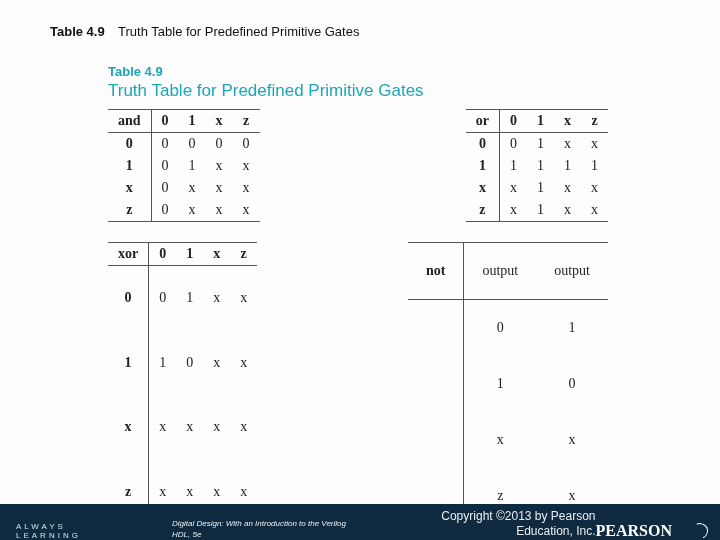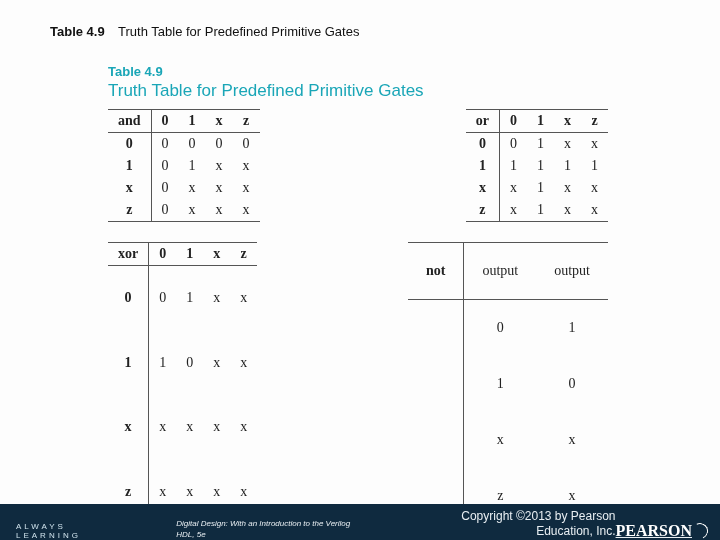--- a/index.html
+++ b/index.html
@@ -111,22 +111,21 @@
     margin-left: 40px;
     font-size: 12px;
     line-height: 1.3;
     text-align: right;
   }
   .footer .brand {
     margin-left: auto;
     margin-right: 12px;
     display: flex;
     align-items: center;
-    gap: 0;
-    text-decoration: underline;
+    gap: 20px;
   }
   .footer .brand .p {
     font-family: Georgia, serif;
     font-size: 16px;
     font-weight: bold;
     color: #fff;
   }
   .footer .brand .arc {
     width: 16px; height: 16px;
     border: 1.5px solid #fff;

